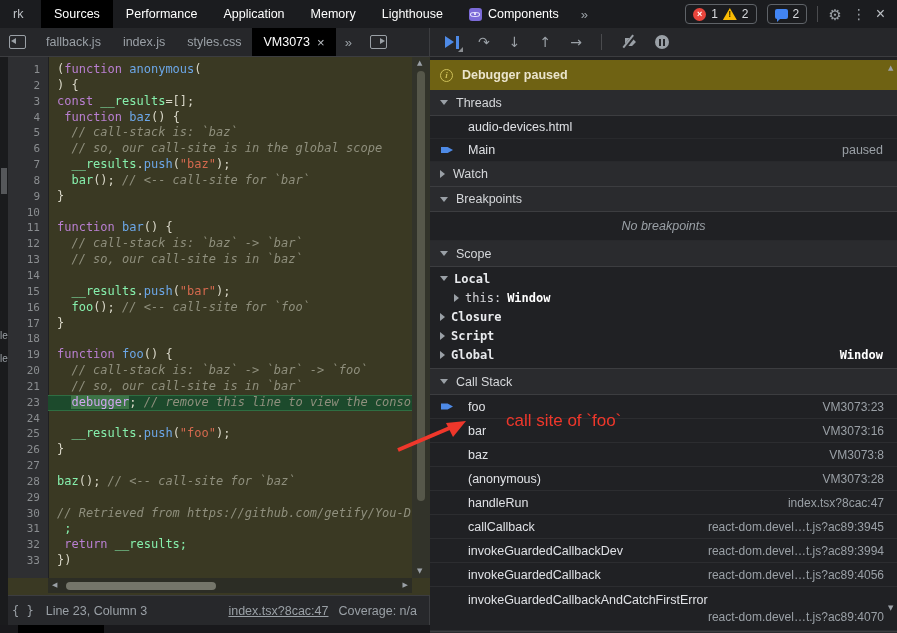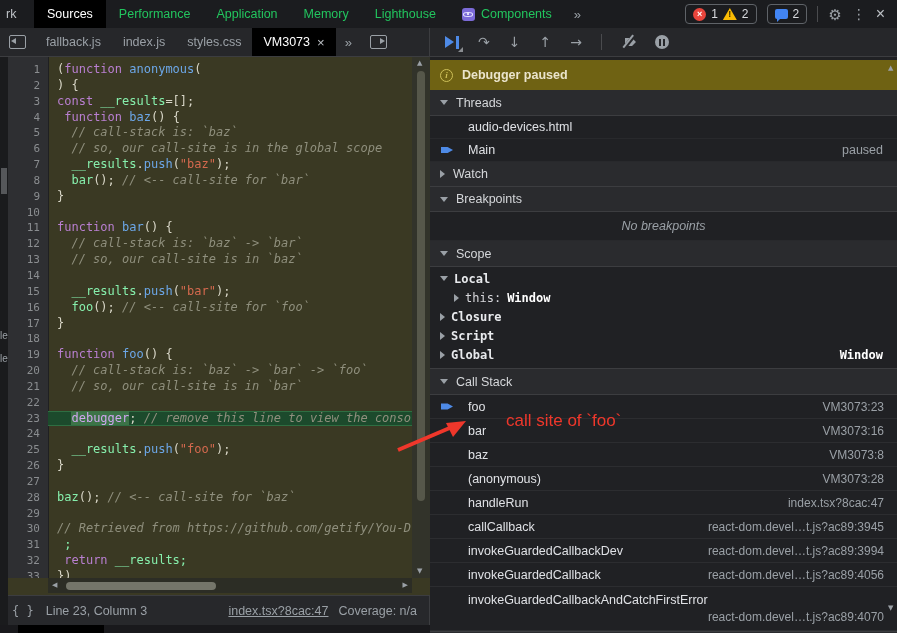--- a/index.html
+++ b/index.html
@@ -2,23 +2,23 @@
 <html><head>
 <meta charset="utf-8">
 <style>
   html,body{margin:0;padding:0;background:#111;}
   .screen{position:relative;width:897px;height:633px;background:#202124;overflow:hidden;
     font-family:"Liberation Sans",sans-serif;-webkit-font-smoothing:antialiased;}
 
   
   .topbar{position:absolute;left:0;top:0;width:897px;height:28px;background:#1b1c1f;
     display:flex;align-items:center;}
-  .clipped-tab{color:#bdc1c6;font-size:12.5px;width:16px;overflow:hidden;padding-left:6px;flex:0 0 auto;}
+  .clipped-tab{color:#bdc1c6;font-size:12.5px;width:16px;overflow:hidden;padding-left:13px;flex:0 0 auto;}
   .tab-strip{display:flex;height:28px;align-items:center;}
-  .top-tab{height:28px;display:flex;align-items:center;padding:0 13px;color:#22c55e;font-size:12.5px;gap:6px;cursor:default;}
+  .top-tab{height:28px;display:flex;align-items:center;padding:0 13px;color:#ffffff;font-size:12.5px;gap:6px;cursor:default;}
   .top-tab.active{background:#000;color:#fff;margin-left:12px;}
   .react-ic{width:13px;height:13px;background:#7c6bd8;border-radius:3px;position:relative;flex:0 0 auto;}
   .react-ic::before{content:"";position:absolute;left:1.5px;top:4.5px;width:8px;height:2.5px;border:1px solid #e8e6ff;border-radius:50%;}
   .react-ic::after{content:"";position:absolute;left:5.5px;top:5.5px;width:2px;height:2px;background:#fff;border-radius:50%;}
   .more-glyph{color:#9aa0a6;font-size:13px;margin:0 9px;}
   .badges{margin-left:auto;display:flex;align-items:center;gap:10px;padding-right:12px;}
   .pill{display:flex;align-items:center;gap:5px;border:1px solid #5f6368;border-radius:4px;padding:2px 7px;color:#dadce0;font-size:12px;}
   .err-ic{width:13px;height:13px;border-radius:50%;background:#e8453c;color:#fff;font-size:9px;font-weight:bold;display:flex;align-items:center;justify-content:center;line-height:1;}
   .warn-ic{width:14px;height:12px;background:#fbbc04;clip-path:polygon(50% 0,100% 100%,0 100%);color:#3c2f00;font-size:9px;font-weight:bold;display:flex;align-items:flex-end;justify-content:center;line-height:1.1;}
   .chat-ic{width:13px;height:10px;background:#4285f4;border-radius:2px;position:relative;}
@@ -217,21 +217,20 @@
         <div class="code-row"><div class="num">12</div><div class="txt"><span class="tk-cmt">  // call-stack is: `baz` -&gt; `bar`</span></div></div>
         <div class="code-row"><div class="num">13</div><div class="txt"><span class="tk-cmt">  // so, our call-site is in `baz`</span></div></div>
         <div class="code-row"><div class="num">14</div><div class="txt"></div></div>
         <div class="code-row"><div class="num">15</div><div class="txt"><span class="tk-pln">  __results</span><span class="tk-pun">.</span><span class="tk-fn">push</span><span class="tk-pun">(</span><span class="tk-str">"bar"</span><span class="tk-pun">);</span></div></div>
         <div class="code-row"><div class="num">16</div><div class="txt"><span class="tk-pln">  foo</span><span class="tk-pun">();</span><span class="tk-cmt"> // &lt;-- call-site for `foo`</span></div></div>
         <div class="code-row"><div class="num">17</div><div class="txt"><span class="tk-pun">}</span></div></div>
         <div class="code-row"><div class="num">18</div><div class="txt"></div></div>
         <div class="code-row"><div class="num">19</div><div class="txt"><span class="tk-kw">function</span><span class="tk-pln"> </span><span class="tk-fn">foo</span><span class="tk-pun">() {</span></div></div>
         <div class="code-row"><div class="num">20</div><div class="txt"><span class="tk-cmt">  // call-stack is: `baz` -&gt; `bar` -&gt; `foo`</span></div></div>
         <div class="code-row"><div class="num">21</div><div class="txt"><span class="tk-cmt">  // so, our call-site is in `bar`</span></div></div>
-        <div class="code-row"><div class="num">22</div><div class="txt"></div></div>
         <div class="code-row hl"><div class="num">23</div><div class="txt"><span class="tk-pln">  </span><span class="tk-dbg">debugger</span><span class="tk-pun">;</span><span class="tk-cmt"> // remove this line to view the conso</span></div></div>
         <div class="code-row"><div class="num">24</div><div class="txt"></div></div>
         <div class="code-row"><div class="num">25</div><div class="txt"><span class="tk-pln">  __results</span><span class="tk-pun">.</span><span class="tk-fn">push</span><span class="tk-pun">(</span><span class="tk-str">"foo"</span><span class="tk-pun">);</span></div></div>
         <div class="code-row"><div class="num">26</div><div class="txt"><span class="tk-pun">}</span></div></div>
         <div class="code-row"><div class="num">27</div><div class="txt"></div></div>
         <div class="code-row"><div class="num">28</div><div class="txt"><span class="tk-pln">baz</span><span class="tk-pun">();</span><span class="tk-cmt"> // &lt;-- call-site for `baz`</span></div></div>
         <div class="code-row"><div class="num">29</div><div class="txt"></div></div>
         <div class="code-row"><div class="num">30</div><div class="txt"><span class="tk-cmt">// Retrieved from https://github.com/getify/You-D</span></div></div>
         <div class="code-row"><div class="num">31</div><div class="txt"><span class="tk-pln"> ;</span></div></div>
         <div class="code-row"><div class="num">32</div><div class="txt"><span class="tk-pln"> </span><span class="tk-kw">return</span><span class="tk-pln"> __results;</span></div></div>

